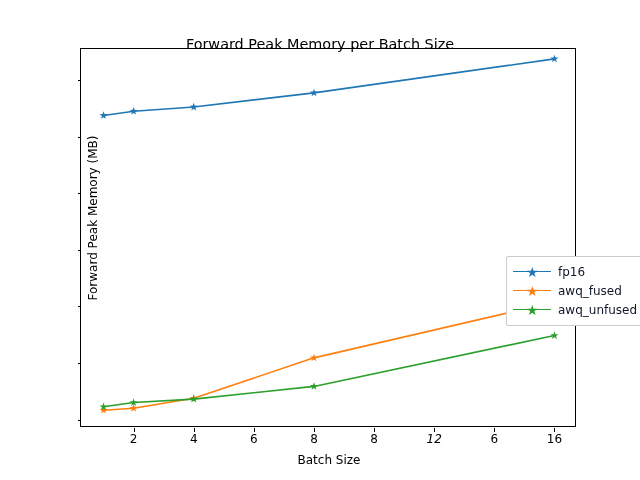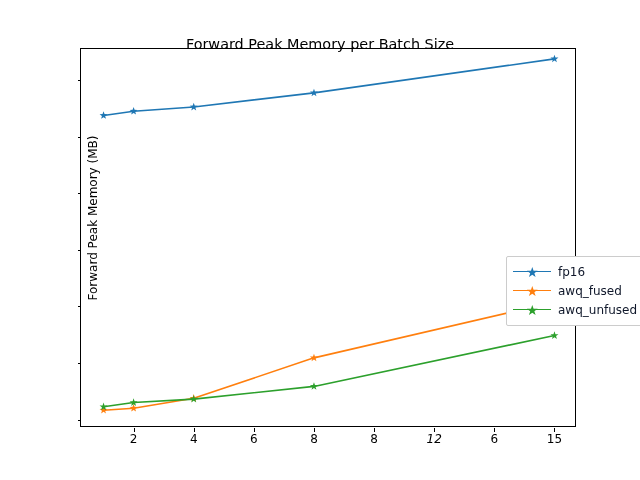--- a/index.html
+++ b/index.html
@@ -142,20 +142,21 @@
 </head>
 <body>
 
 <div id="figure">
 
   <div id="chart-title">Forward Peak Memory per Batch Size</div>
 
   <div id="plot-area">
 
     <div id="ylabel">Forward Peak Memory (MB)</div>
+    <div id="xlabel">Batch Size</div>
 
     <div id="ytick-container">
         <div class="ytick-mark" style="top: 370.51px;"></div>
         <div class="ytick-mark" style="top: 313.95px;"></div>
         <div class="ytick-mark" style="top: 257.38px;"></div>
         <div class="ytick-mark" style="top: 200.81px;"></div>
         <div class="ytick-mark" style="top: 144.25px;"></div>
         <div class="ytick-mark" style="top: 87.68px;"></div>
         <div class="ytick-mark" style="top: 31.11px;"></div>
       </div>
@@ -168,21 +169,21 @@
         <div class="xtick-label" style="left: 172.85px;">6</div>
         <div class="xtick-mark" style="left: 232.97px;"></div>
         <div class="xtick-label" style="left: 232.97px;">8</div>
         <div class="xtick-mark" style="left: 293.09px;"></div>
         <div class="xtick-label" style="left: 293.09px;">8</div>
         <div class="xtick-mark" style="left: 353.21px;"></div>
         <div class="xtick-label" style="left: 353.21px; font-style: italic;">12</div>
         <div class="xtick-mark" style="left: 413.33px;"></div>
         <div class="xtick-label" style="left: 413.33px;">6</div>
         <div class="xtick-mark" style="left: 473.45px;"></div>
-        <div class="xtick-label" style="left: 473.45px;">15</div>
+        <div class="xtick-label" style="left: 473.45px;">16</div>
       </div>
 
     <svg id="plot-svg" viewBox="0 0 496 379" preserveAspectRatio="none">
         <g>
           <polyline points="22.55,66.47 52.61,62.22 112.73,57.98 232.97,43.84 473.45,9.90" fill="none" stroke="#1f77b4" stroke-width="1.6" stroke-linejoin="round" stroke-linecap="round"></polyline>
           <polygon points="22.55,62.27 23.53,65.11 26.54,65.17 24.14,66.99 25.01,69.86 22.55,68.15 20.08,69.86 20.95,66.99 18.55,65.17 21.56,65.11" fill="#1f77b4"></polygon>
           <polygon points="52.61,58.02 53.59,60.86 56.60,60.93 54.20,62.74 55.07,65.62 52.61,63.90 50.14,65.62 51.01,62.74 48.61,60.93 51.62,60.86" fill="#1f77b4"></polygon>
           <polygon points="112.73,53.78 113.71,56.62 116.72,56.68 114.33,58.50 115.20,61.38 112.73,59.66 110.26,61.38 111.13,58.50 108.73,56.68 111.74,56.62" fill="#1f77b4"></polygon>
           <polygon points="232.97,39.64 233.96,42.48 236.96,42.54 234.57,44.36 235.44,47.24 232.97,45.52 230.50,47.24 231.37,44.36 228.98,42.54 231.98,42.48" fill="#1f77b4"></polygon>
           <polygon points="473.45,5.70 474.44,8.54 477.45,8.60 475.05,10.42 475.92,13.30 473.45,11.58 470.99,13.30 471.86,10.42 469.46,8.60 472.47,8.54" fill="#1f77b4"></polygon>

